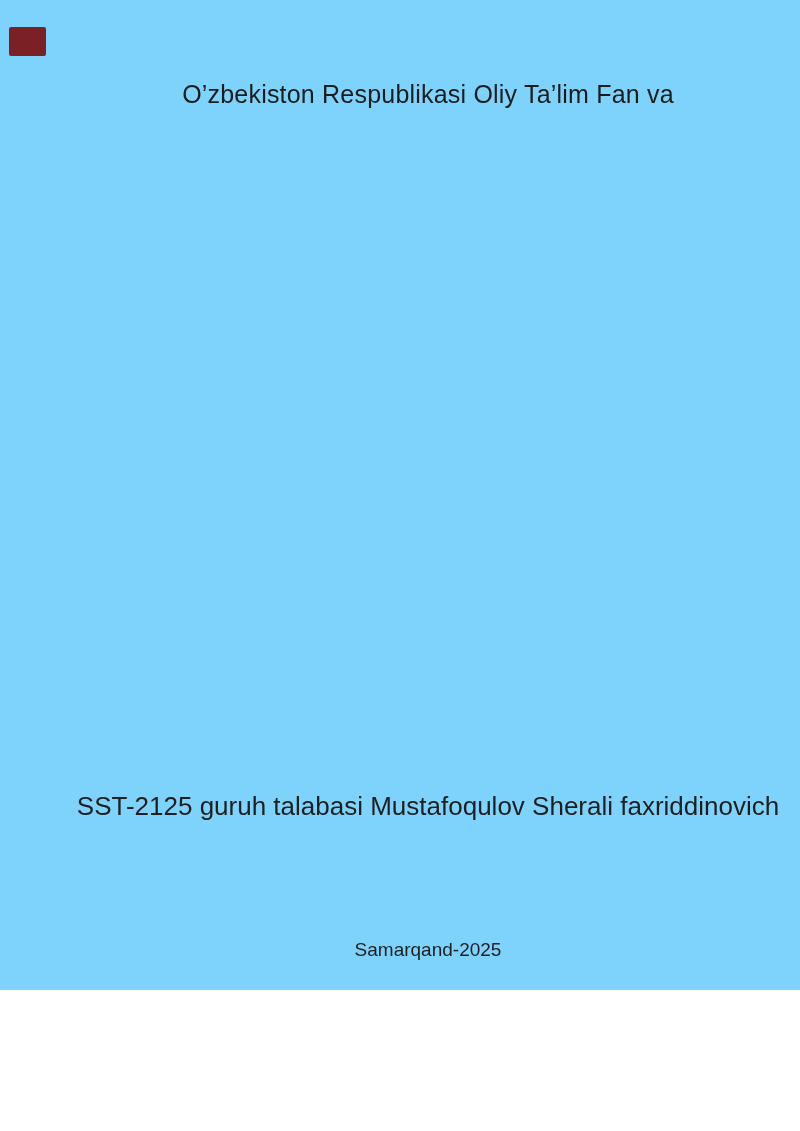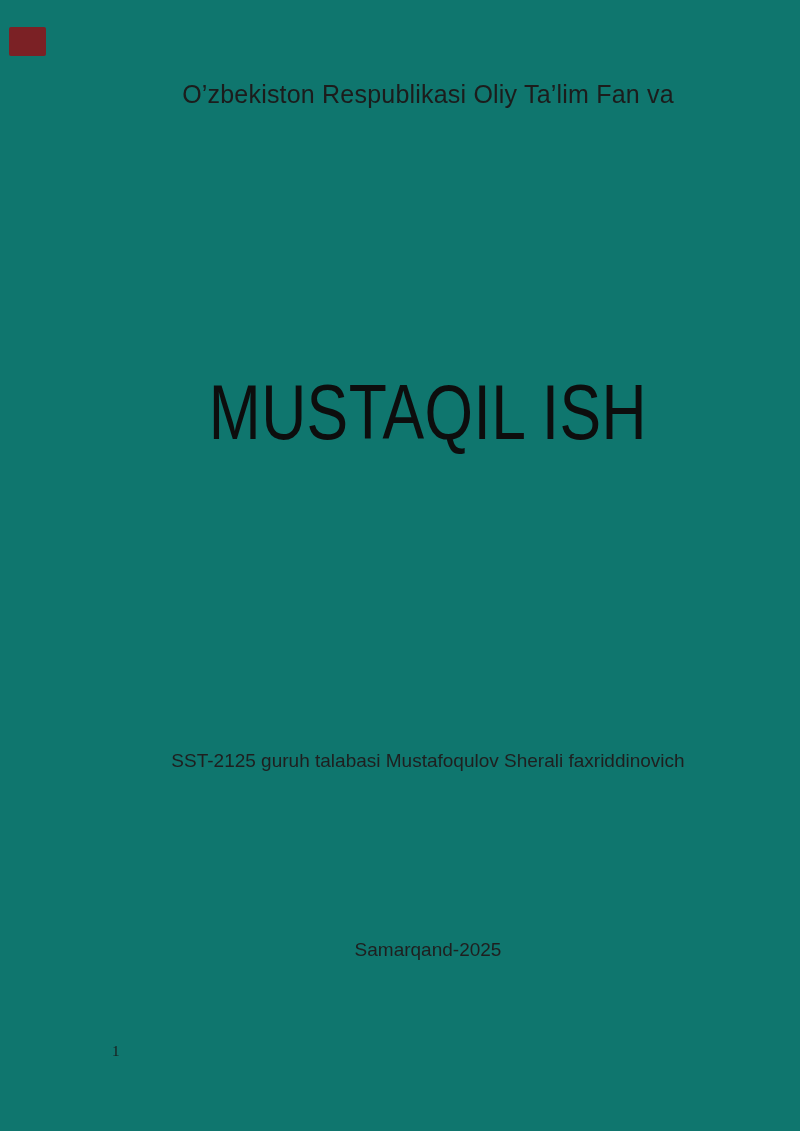--- a/index.html
+++ b/index.html
@@ -3,22 +3,22 @@
 <meta charset="utf-8">
 <style>
   html, body {
     margin: 0;
     padding: 0;
     background: #ffffff;
   }
   .page {
     position: relative;
     width: 800px;
-    height: 1131px;
-    background: #0f766e;
+    height: 990px;
+    background: #7dd3fc;
     font-family: "Liberation Sans", sans-serif;
     color: #1f1f1f;
     overflow: hidden;
   }
   .bookmark {
     position: absolute;
     left: 9px;
     top: 27px;
     width: 37px;
     height: 29px;
@@ -54,22 +54,22 @@
     letter-spacing: 0.5px;
   }
   .topic-block {
     top: 470px;
     font-size: 19px;
     line-height: 27px;
     color: #1f1f1f;
   }
   .topic-line { display: block; }
   .author-block {
-    top: 747px;
-    font-size: 19px;
+    top: 793px;
+    font-size: 26px;
     line-height: 27px;
     color: #1f1f1f;
   }
   .place-year-block {
     top: 936px;
     font-size: 19px;
     line-height: 27px;
     color: #1f1f1f;
   }
   .page-number {
@@ -87,23 +87,20 @@
 <body>
 
 <div class="page">
 
   <div class="bookmark"></div>
 
   <div class="content-col header-block">
     <span class="header-line">O’zbekiston Respublikasi Oliy Ta’lim Fan va</span>
   </div>
 
-  <div class="content-col main-title-block">
-    <span class="main-title">MUSTAQIL ISH</span>
-  </div>
 
 
   <div class="content-col author-block">SST-2125 guruh talabasi Mustafoqulov Sherali faxriddinovich</div>
 
   <div class="content-col place-year-block">Samarqand-2025</div>
 
   <div class="page-number">1</div>
 
 </div>
 

